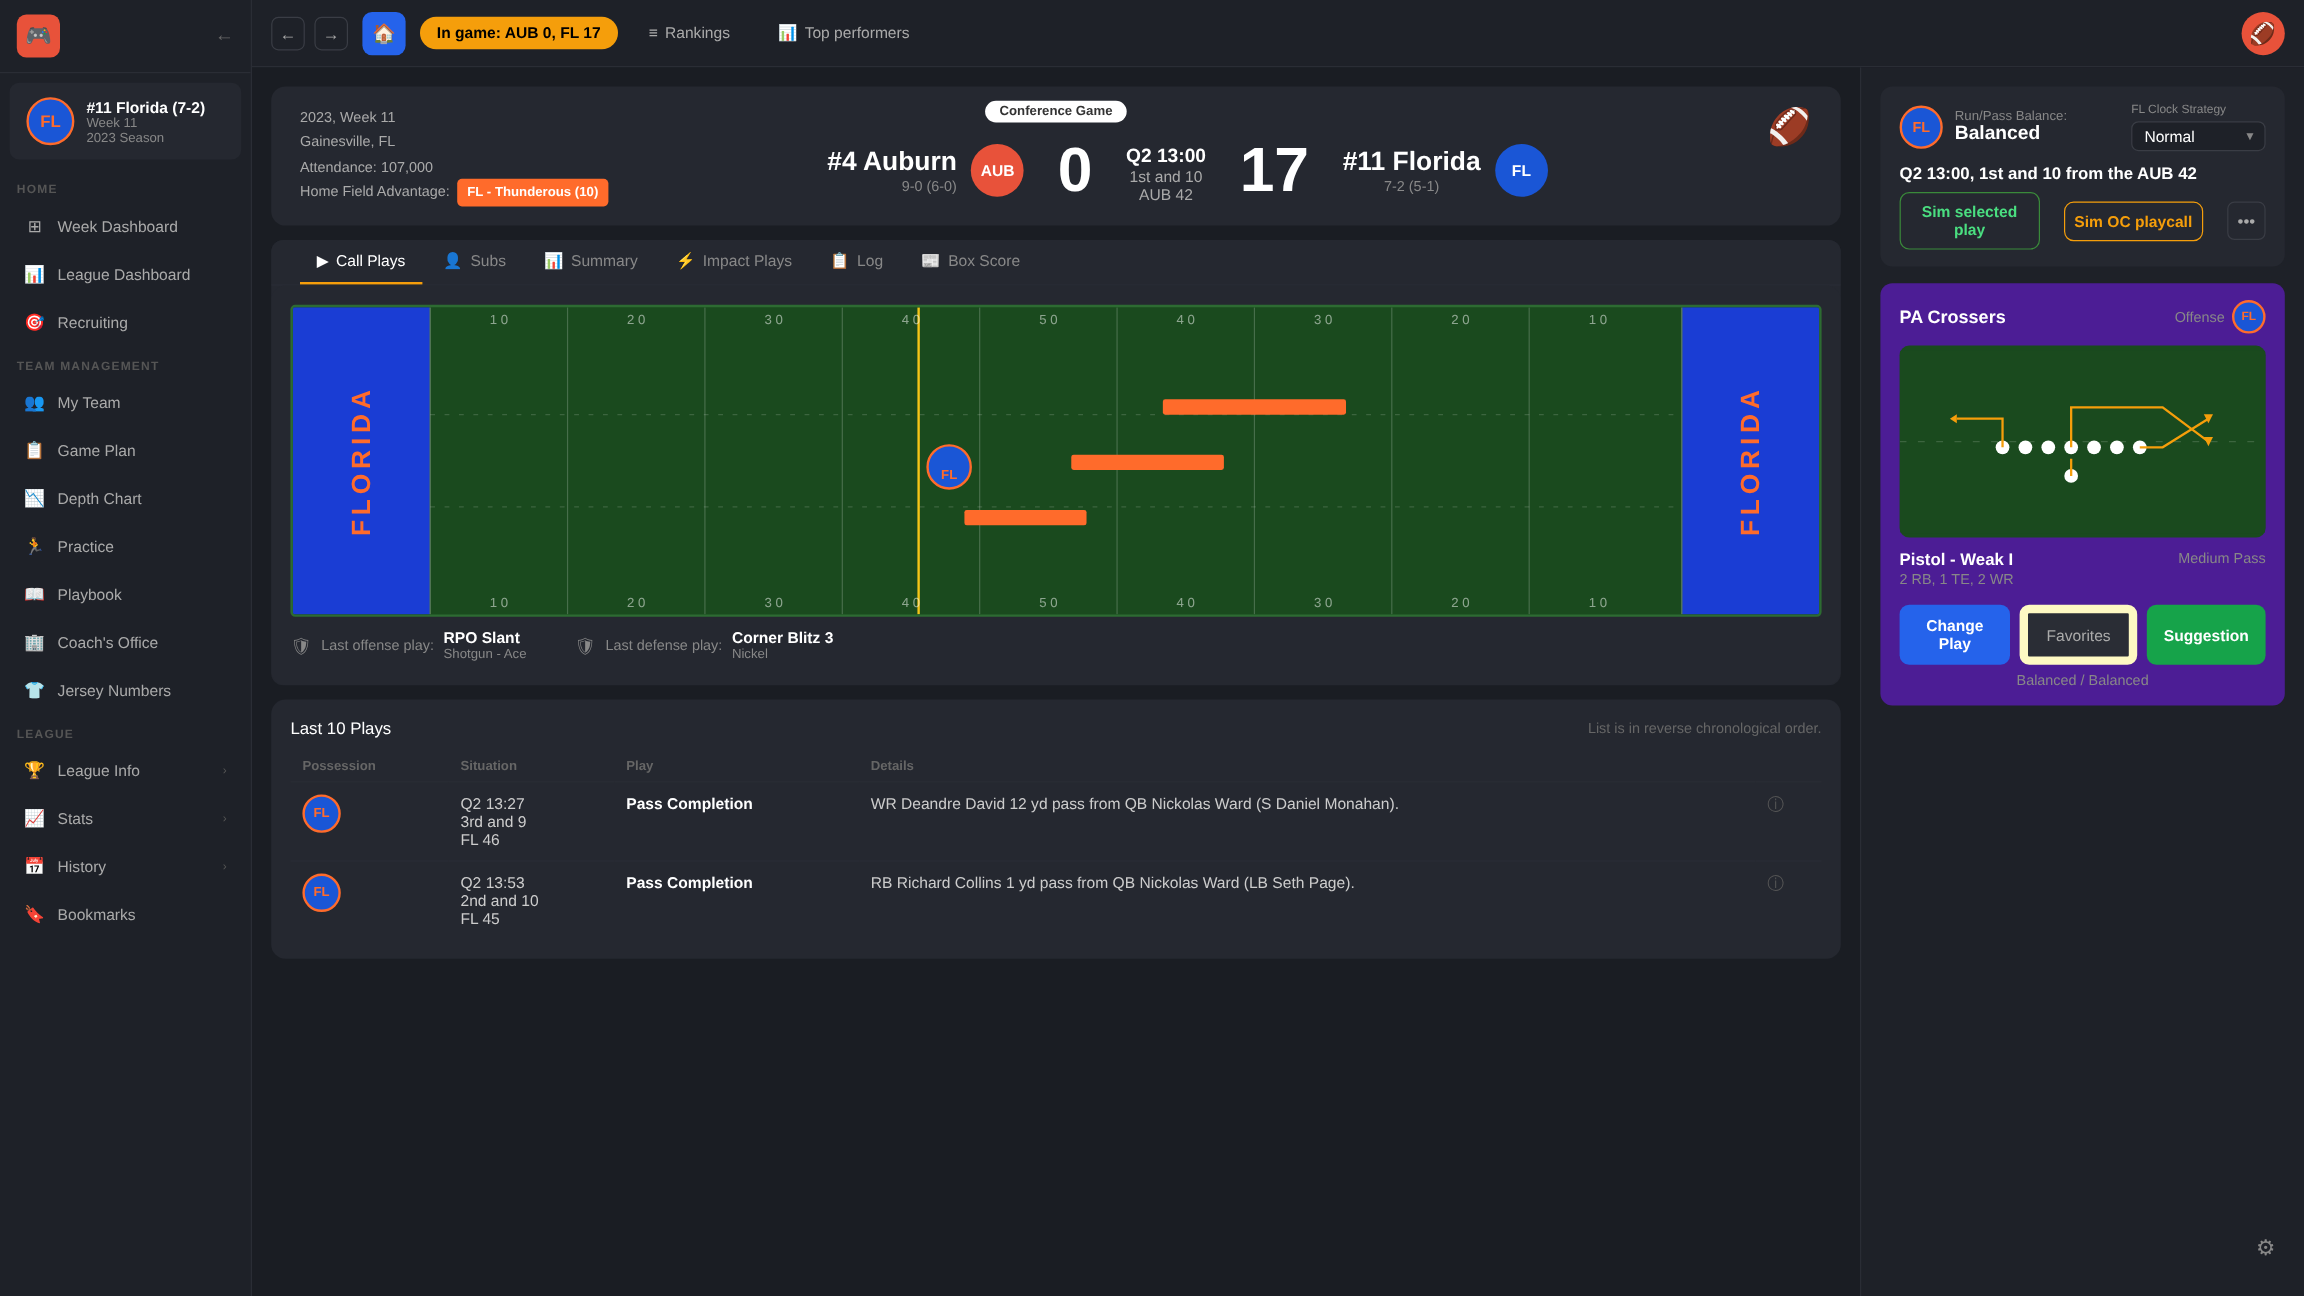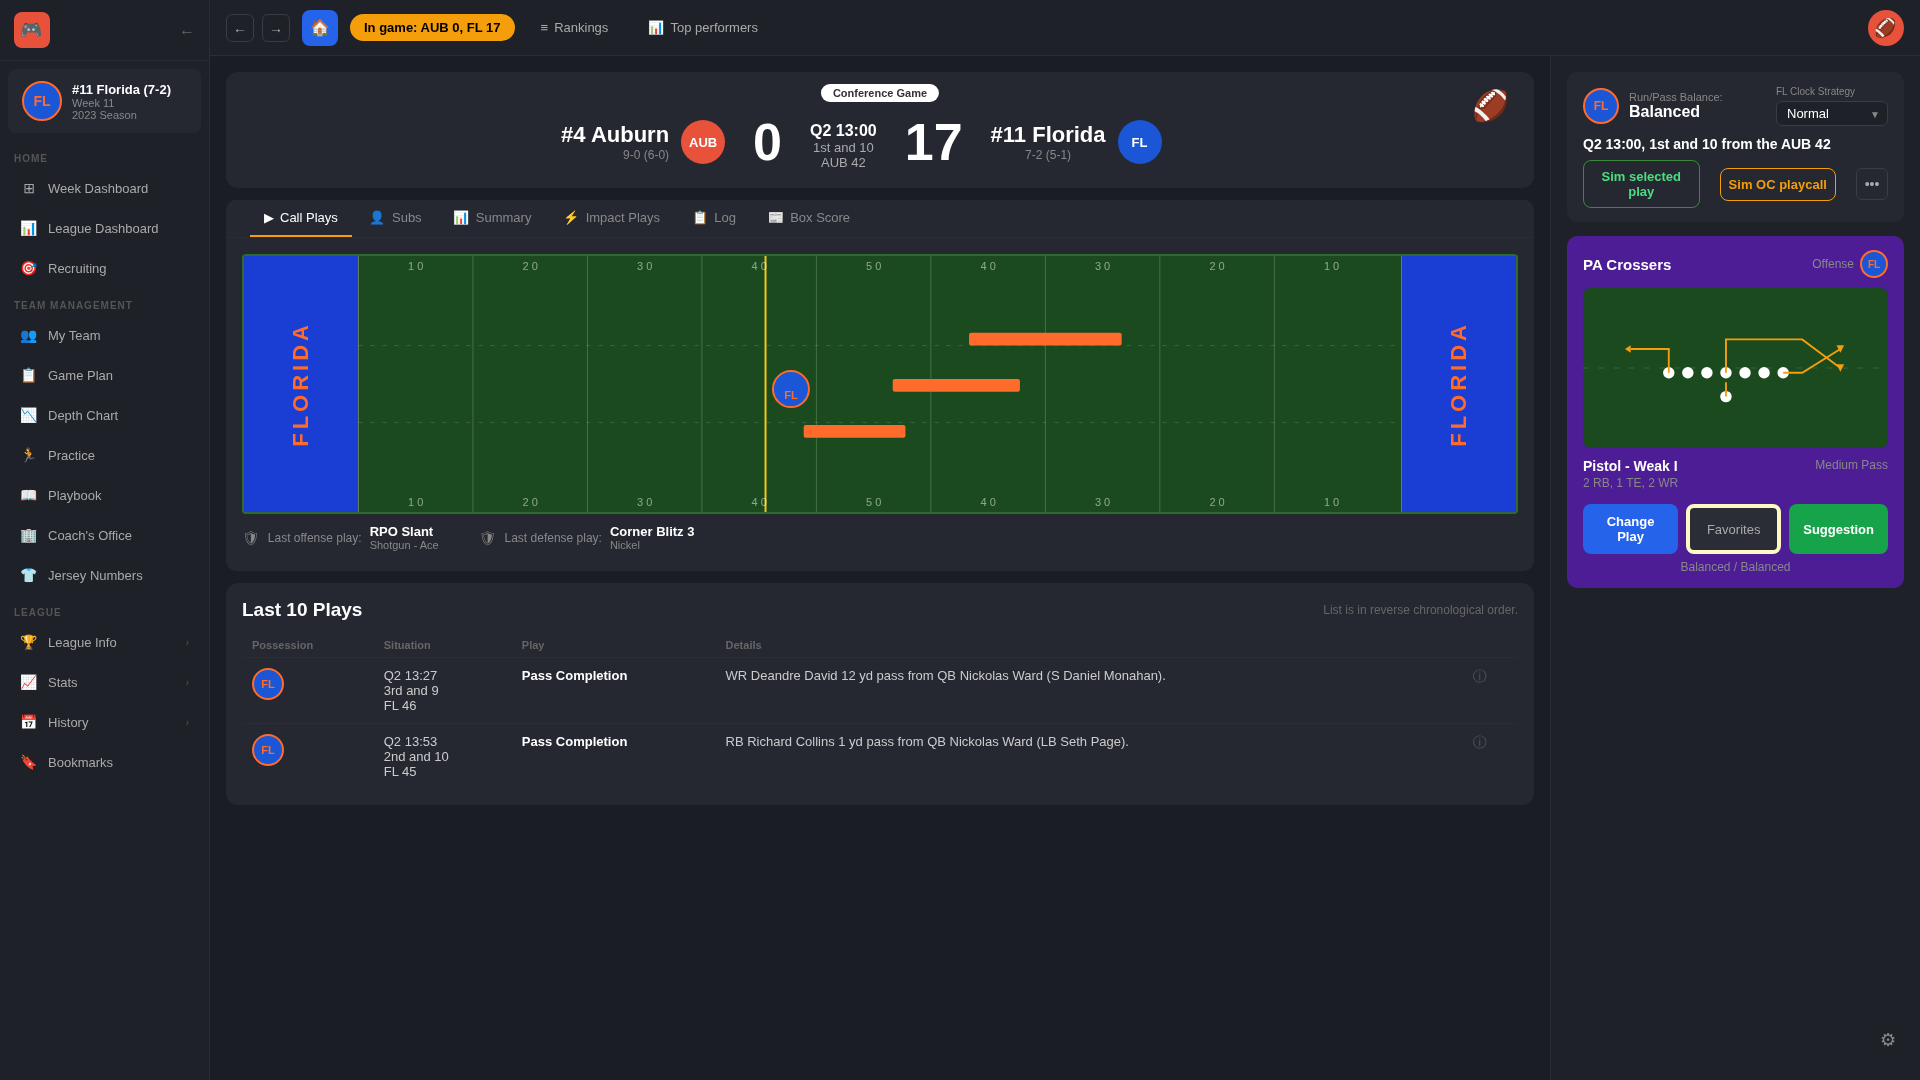--- a/index.html
+++ b/index.html
@@ -167,21 +167,21 @@
     .last-play-label { font-size: 12px; color: #888; }
     .last-play-value { font-size: 13px; font-weight: 600; color: #fff; }
     .last-play-sub { font-size: 11px; color: #888; }
     .shield-icon { font-size: 14px; color: #888; }
 
     
     .plays-section { background: #252830; border-radius: 12px; padding: 16px; }
     .plays-header {
       display: flex; justify-content: space-between; align-items: center; margin-bottom: 12px;
     }
-    .plays-title { font-size: 19px; font-weight: 700; color: #fff; }
+    .plays-title { font-size: 14px; font-weight: 400; color: #fff; }
     .plays-note { font-size: 12px; color: #666; }
     .plays-table { width: 100%; border-collapse: collapse; }
     .plays-table th {
       text-align: left; font-size: 11px; color: #666; font-weight: 600;
       padding: 6px 10px; border-bottom: 1px solid #2a2d35;
     }
     .plays-table td {
       padding: 10px; border-bottom: 1px solid #2a2d35; font-size: 13px; color: #ccc;
       vertical-align: top;
     }
@@ -263,21 +263,21 @@
     .play-formation-sub { font-size: 12px; color: #888; margin-bottom: 4px; }
     .play-type-badge {
       font-size: 12px; color: #888; text-align: right;
     }
     .play-actions { display: flex; gap: 8px; margin-top: 10px; }
     .change-play-btn {
       background: #2563eb; color: #fff; border: none; border-radius: 8px;
       padding: 10px 18px; font-size: 13px; font-weight: 700; cursor: pointer; flex: 1;
     }
     .favorites-btn {
-      background: #2a2d35; color: #aaa; border: 4px solid #fef9c3; border-radius: 8px;
+      background: #2a2d35; color: #aaa; border: 7px solid #fef9c3; border-radius: 8px;
       padding: 10px 14px; font-size: 13px; cursor: pointer; flex: 1;
     }
     .suggestion-btn {
       background: #16a34a; color: #fff; border: none; border-radius: 8px;
       padding: 10px 14px; font-size: 13px; font-weight: 700; cursor: pointer; flex: 1;
     }
     .balanced-label { font-size: 12px; color: #888; text-align: center; margin-top: 6px; }
 
     
     .settings-icon-bottom {
@@ -395,20 +395,31 @@
     </div>
   </div>
 
   <div id="content">
 
     <div class="game-panel">
 
       <div class="scoreboard">
         <div class="conference-badge">Conference Game</div>
         <div class="scoreboard-meta">
+          <div class="game-info-left">
+            <div>2023, Week 11</div>
+            <div>Gainesville, FL</div>
+            <div>
+              <span>Attendance:</span> <span>107,000</span>
+            </div>
+            <div>
+              <span>Home Field Advantage:</span>&nbsp;
+              <span class="fl-badge">FL - Thunderous (10)</span>
+            </div>
+          </div>
           <div style="flex:1"></div>
           <div style="display:flex; flex-direction:column; align-items:center; justify-content:center;">
             <div class="score-row">
               <div class="team-score-left">
                 <div class="team-name-score">
                   <div class="team-name-big">
                     <span>#4</span> <span>Auburn</span>
                   </div>
                   <div class="team-record">9-0 (6-0)</div>
                 </div>

